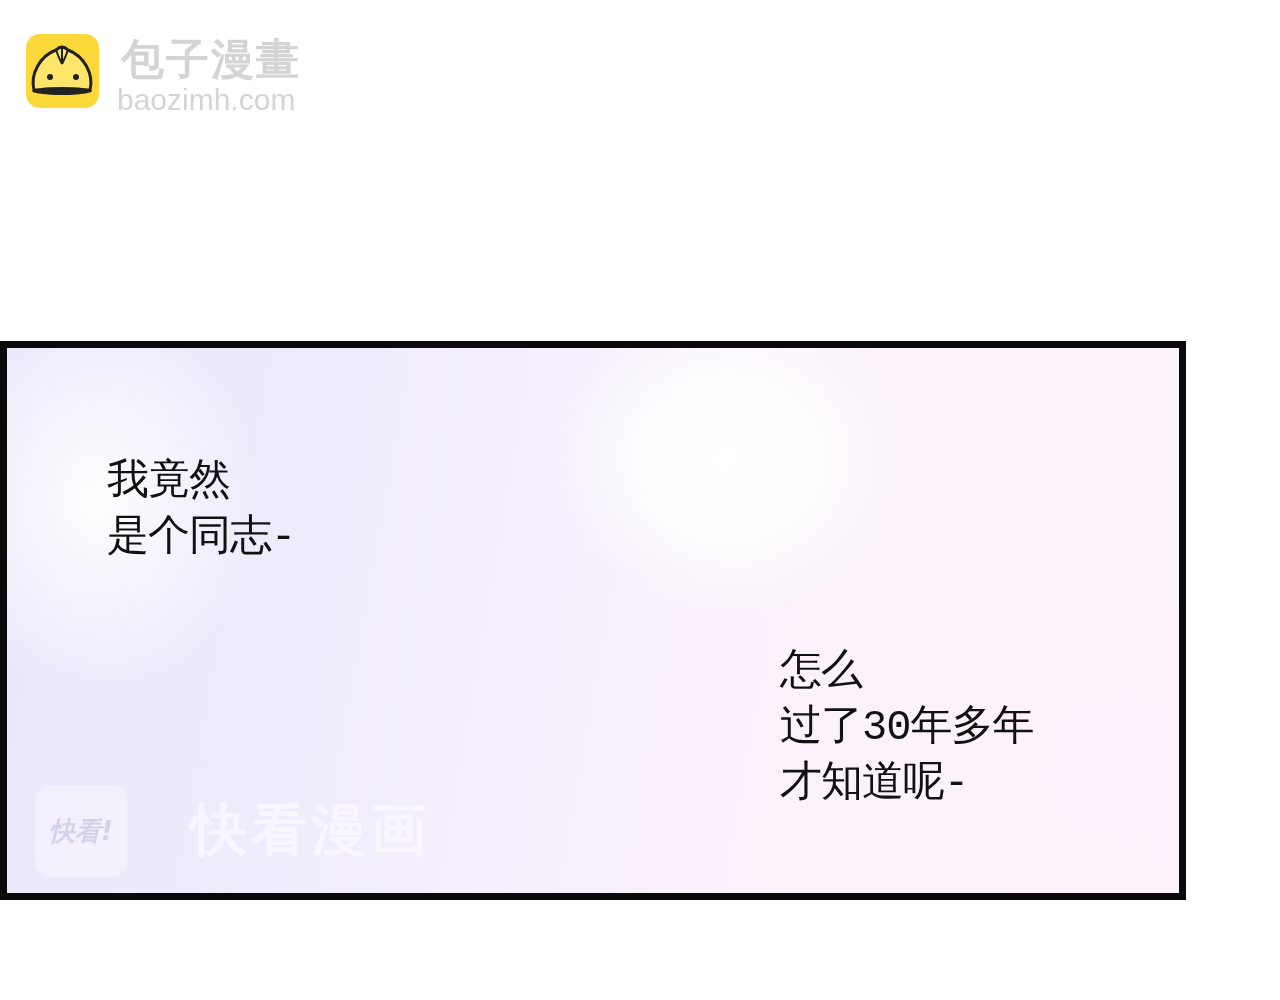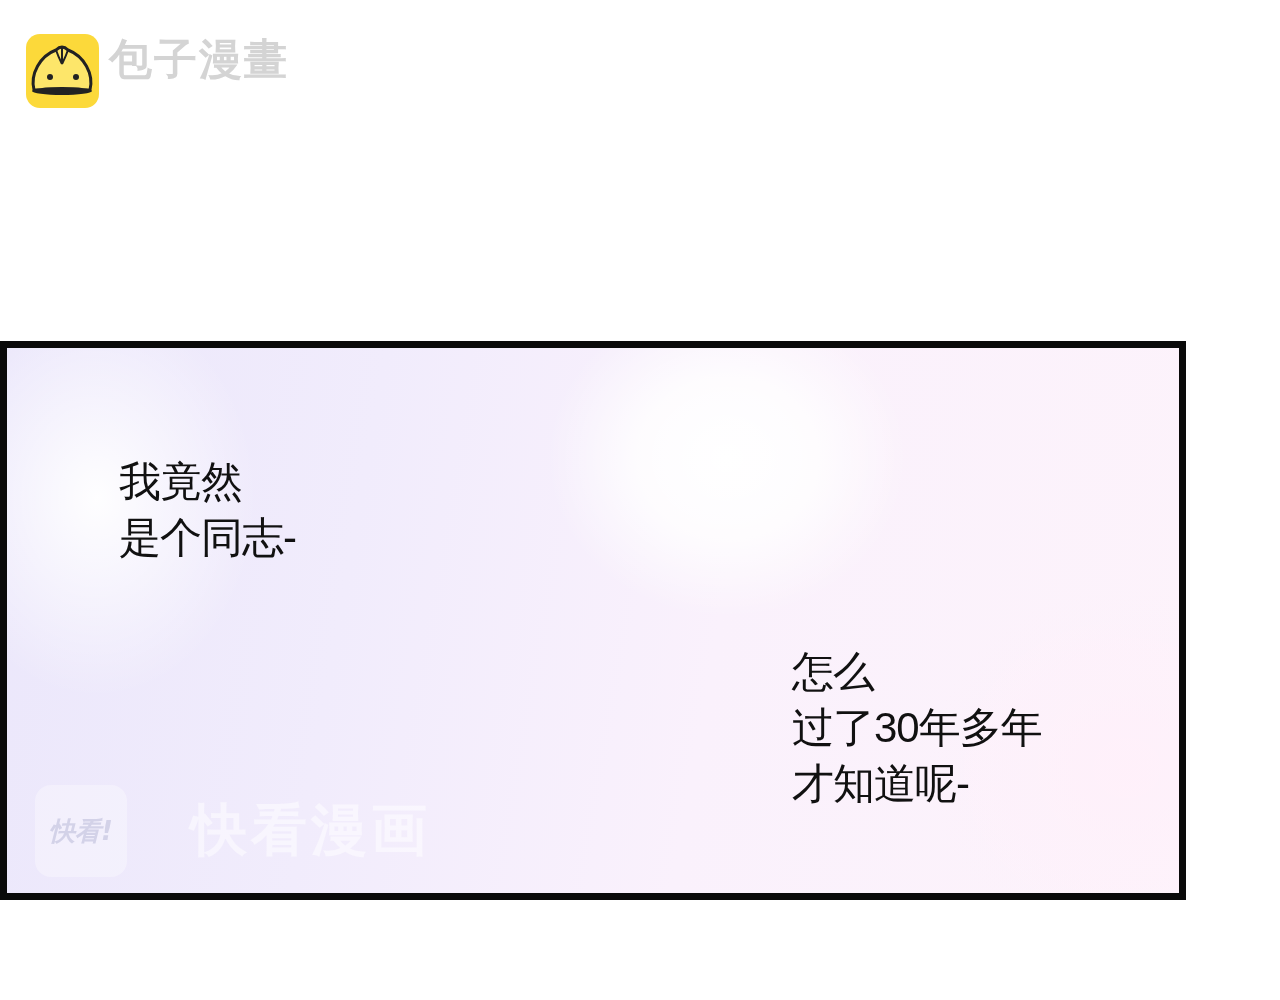--- a/index.html
+++ b/index.html
@@ -7,44 +7,43 @@
       width: 1280px; height: 1000px; position: relative; overflow: hidden;
       background: #ffffff;
       font-family: "DejaVu Sans", "Liberation Sans", sans-serif;
     }
     .logo { position: absolute; left: 26px; top: 34px; display: flex; align-items: flex-start; }
     .logo-icon {
       width: 73px; height: 74px; border-radius: 14px; background: #fcd93a;
       position: relative; overflow: hidden;
     }
     .logo-icon svg { position: absolute; left: 0; top: 0; }
-    .logo-text { margin-left: 6px; position: relative; width: 210px; height: 80px; }
+    .logo-text { margin-left: 18px; position: relative; width: 210px; height: 80px; }
     .logo-title {
       position: absolute; left: 4px; top: 0px; font-size: 43px; color: #d4d4d4;
       letter-spacing: 2px; line-height: 50px; font-weight: bold;
     }
     .logo-url {
       position: absolute; left: 0px; top: 50px; font-size: 30px; color: #d4d4d4;
       line-height: 32px; font-family: "Liberation Sans", sans-serif;
     }
 
     .panel {
       position: absolute; left: 0px; top: 341px; width: 1172px; height: 545px;
       border: 7px solid #0a0a0a; border-left-width: 7px;
       background:
         radial-gradient(ellipse 180px 160px at 720px 110px, #ffffff 0%, rgba(255,255,255,0.8) 50%, rgba(255,255,255,0) 100%),
         radial-gradient(ellipse 160px 200px at 90px 150px, rgba(255,255,255,0.95) 0%, rgba(255,255,255,0) 100%),
         radial-gradient(ellipse 200px 180px at 1120px 420px, rgba(255,240,250,0.9) 0%, rgba(255,240,250,0) 100%),
         linear-gradient(100deg, #ebe7fb 0%, #f1ecfc 30%, #faf1fc 60%, #fdf3fb 100%);
     }
     .bubble-text {
       position: absolute; color: #111; font-size: 42px; line-height: 56px;
-      font-family: Liberation Sans, sans-serif; letter-spacing: -1px;
+      font-family: Liberation Mono, monospace; letter-spacing: -1px;
       white-space: pre;
-      margin-left: 12px;
     }
     .text-a { left: 100px; top: 106px; }
     .text-b { left: 773px; top: 296px; }
 
     .watermark { position: absolute; left: 28px; top: 437px; display: flex; align-items: center; opacity: 0.9; gap: 40px; }
     .wm-icon {
       width: 92px; height: 92px; border-radius: 16px; background: rgba(255,255,255,0.35);
       display: flex; align-items: center; justify-content: center;
       color: rgba(200,200,225,0.8); font-size: 26px; font-weight: bold; font-style: italic;
     }
@@ -61,20 +60,21 @@
     <svg width="73" height="74" viewBox="0 0 73 74">
       <path d="M8 56 C4 40 14 22 30 16 C34 12 38 12 42 16 C58 22 68 40 64 56 Z" fill="#fde66a" stroke="#222" stroke-width="3" stroke-linejoin="round"></path>
       <path d="M30 16 C32 22 34 26 36 30 M42 16 C40 22 38 26 36 30 M36 14 L36 30" stroke="#222" stroke-width="2" fill="none"></path>
       <circle cx="24" cy="43" r="3" fill="#222"></circle>
       <circle cx="50" cy="43" r="3" fill="#222"></circle>
       <ellipse cx="36" cy="57" rx="30" ry="4" fill="#222"></ellipse>
     </svg>
   </div>
   <div class="logo-text">
     <div class="logo-title">包子漫畫</div>
+    <div class="logo-url">baozimh.com</div>
   </div>
 </div>
 
 <div class="panel">
   <div class="bubble-text text-a">我竟然
 是个同志-</div>
   <div class="bubble-text text-b">怎么
 过了30年多年
 才知道呢-</div>
 

